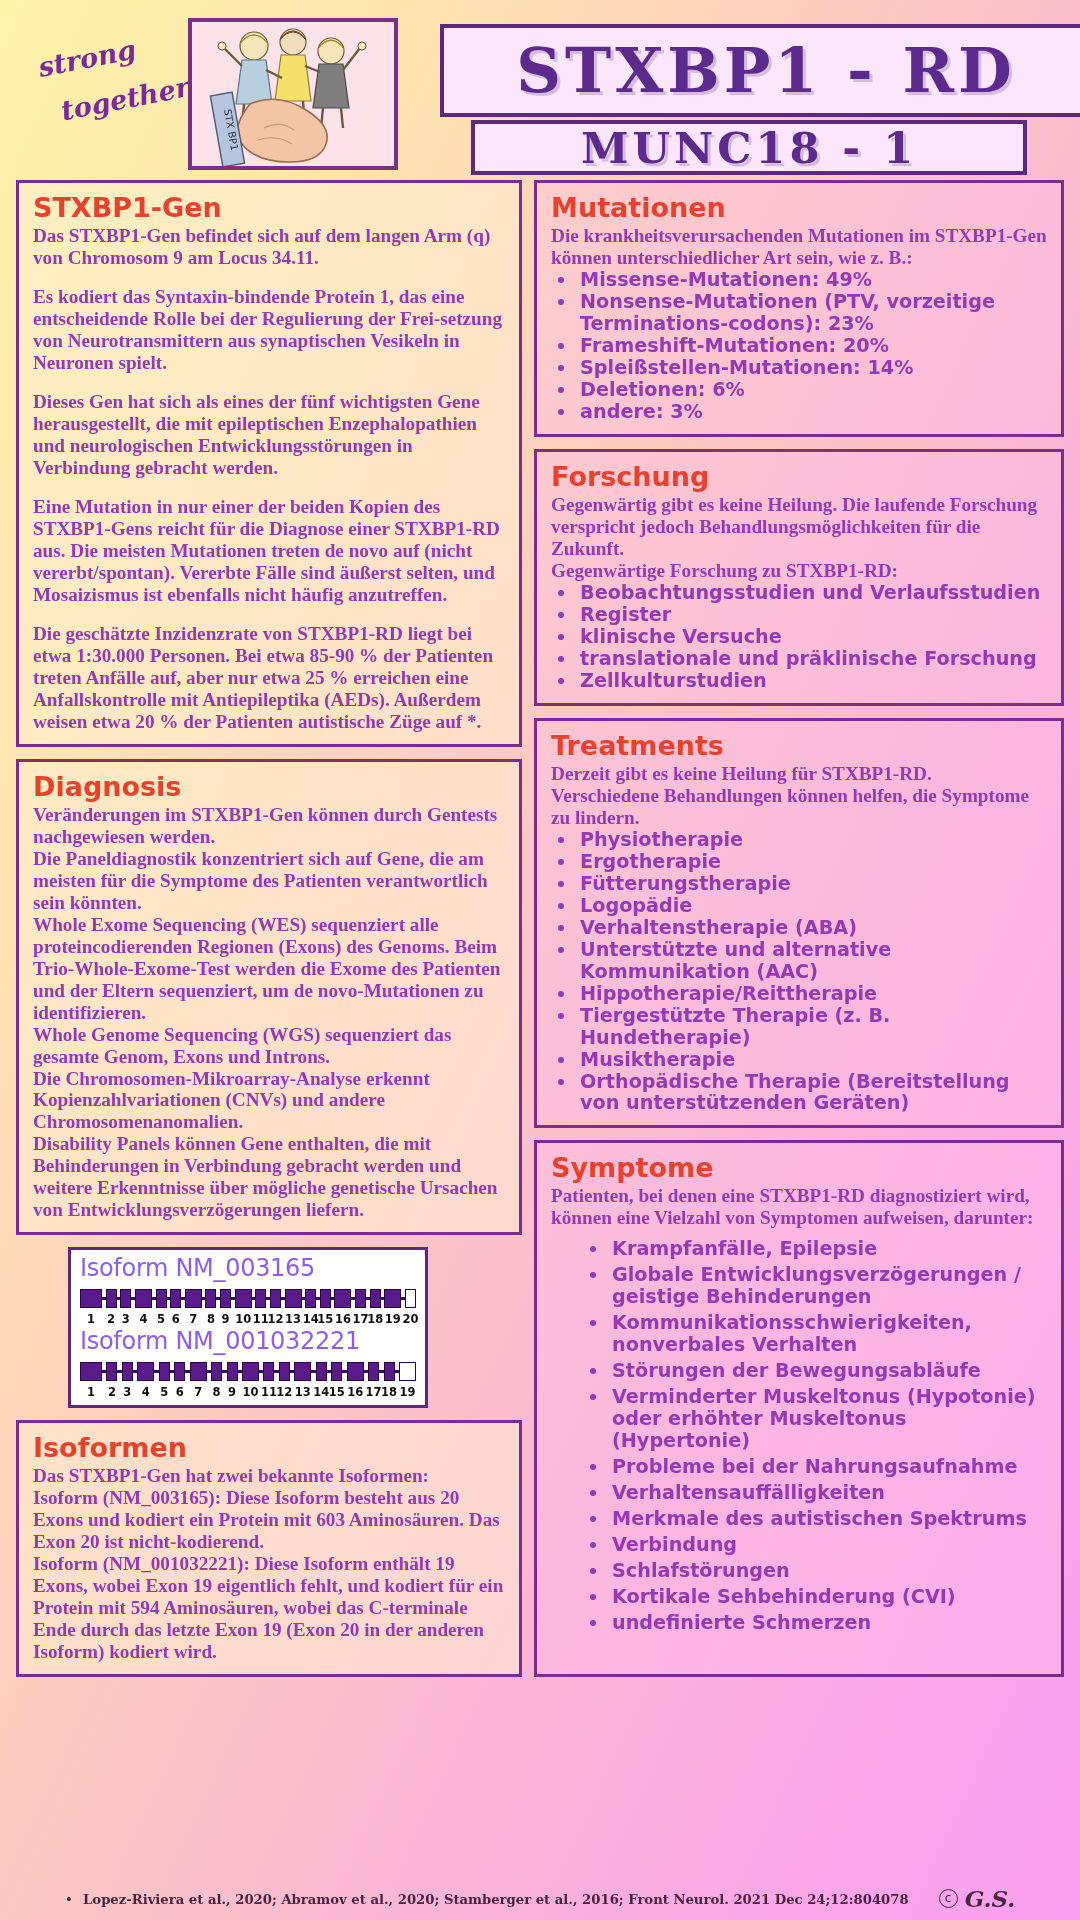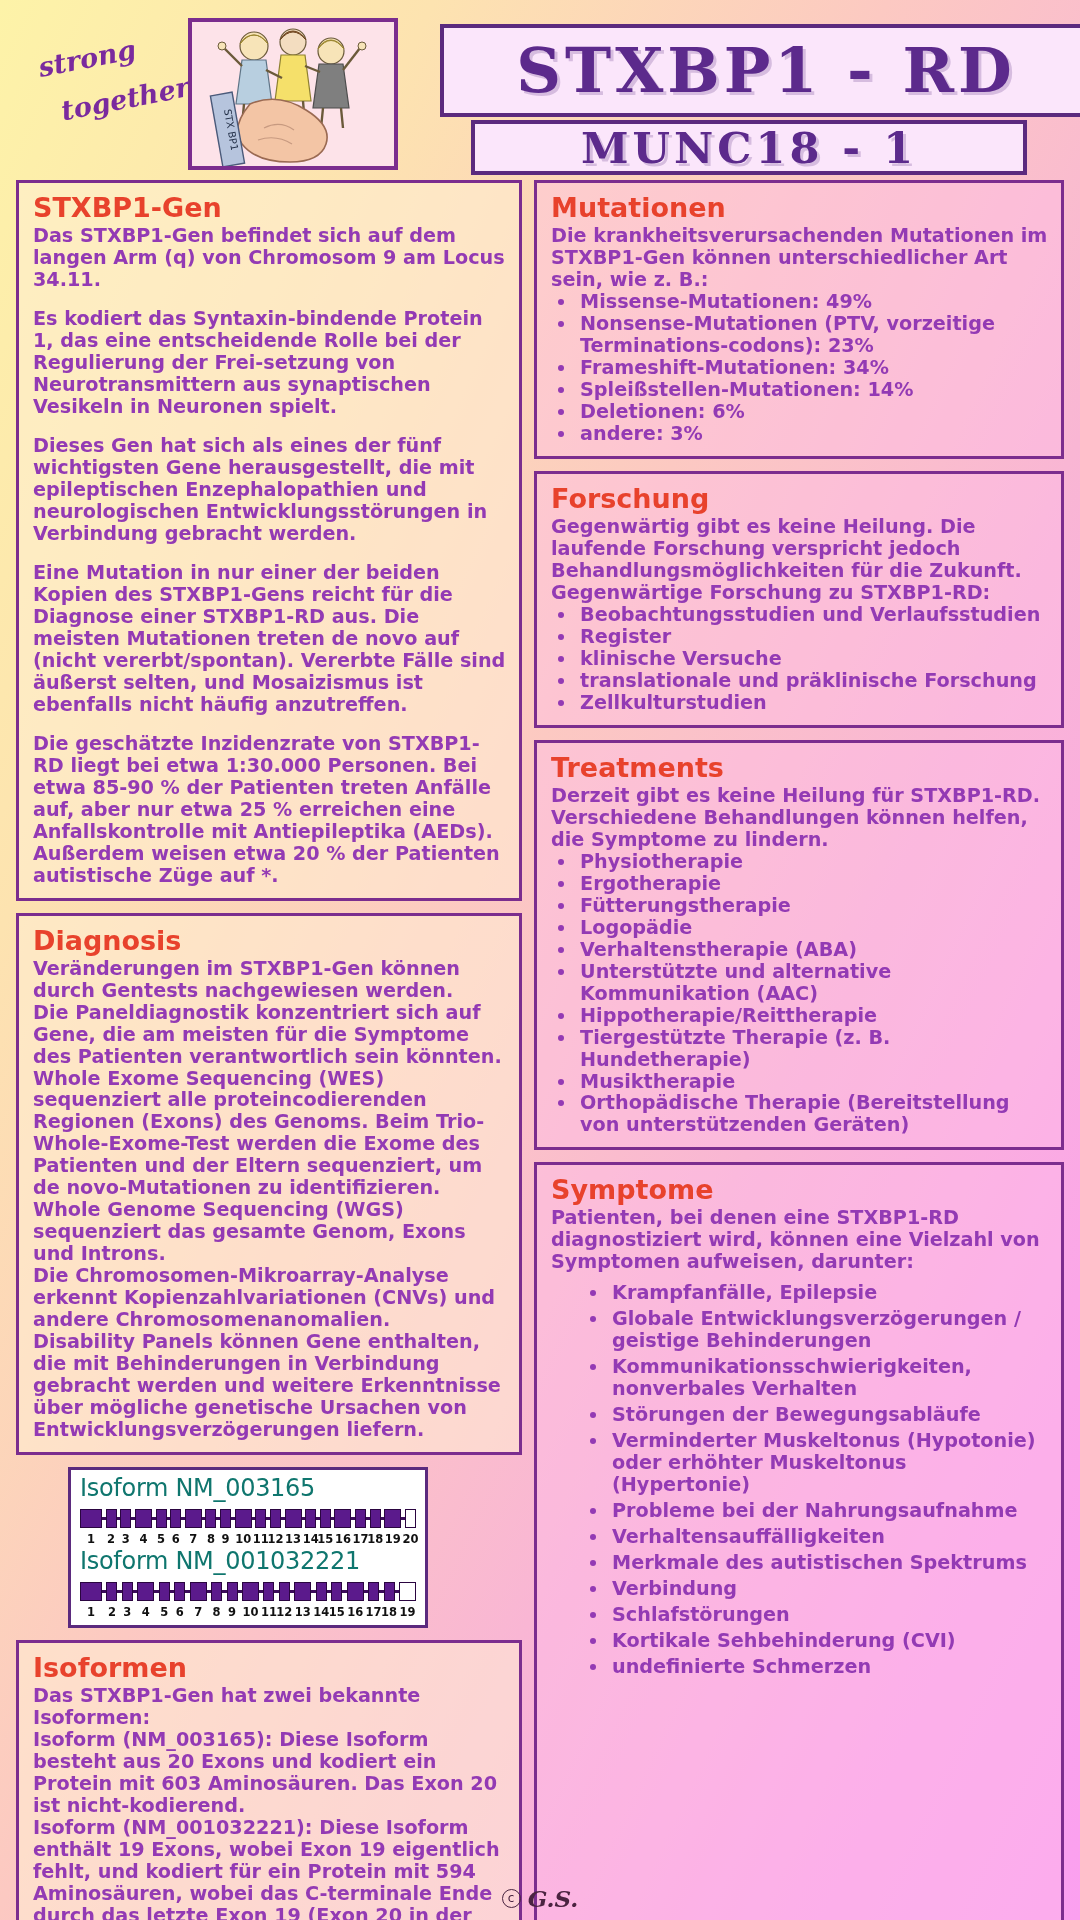--- a/index.html
+++ b/index.html
@@ -64,35 +64,35 @@
     font-weight: bold;
     margin-bottom: 2px;
     letter-spacing: 0px;
   }
   .panel p, .panel li {
     font-size: 19.2px;
     font-weight: bold;
     line-height: 1.145;
     color: #933ab4;
   }
-  .panel p { margin-bottom: 0; }
+  .panel p { margin-bottom: 0; font-family: Liberation Serif, serif; }
   .panel p.gap { margin-top: 17px; }
   .panel ul { margin: 0 0 0 26px; }
   .panel li { margin: 0; padding-left: 3px; }
   .panel ul.tight li { line-height: 1.145; }
   .panel ul.spaced { margin-top: 9px; }
   .panel ul.spaced li { margin-bottom: 4px; margin-left: 32px; }
   .iso-diagram {
     width: 360px;
     border: 3px solid #5b2a7e;
     background: #ffffff;
     padding: 5px 7px 4px 9px;
     font-family: "DejaVu Sans", "Liberation Sans", sans-serif;
   }
-  .iso-label { font-size: 24px; color: #0f766e; letter-spacing: -0.3px; line-height: 1.12; }
+  .iso-label { font-size: 24px; color: #8b5cf6; letter-spacing: -0.3px; line-height: 1.12; }
   .iso-track { position: relative; height: 26px; margin: 3px 0 1px 0; }
   .iso-line { position: absolute; top: 12px; left: 2px; right: 2px; height: 3px; background: #3b0b5a; }
   .exon { position: absolute; top: 4px; height: 19px; background: #5b1a8c; border: 1px solid #2a0540; }
   .exon.open { background: #ffffff; }
   .iso-nums { font-size: 11.5px; color: #111; font-weight: bold; position: relative; height: 16px; }
   .iso-nums span { position: absolute; top: 0; transform: translateX(-50%); }
 
   
   .footer {
     position: absolute; left: 0; right: 0; bottom: 8px;
@@ -308,21 +308,21 @@
     </div>
 
     <div class="col col-right">
 
       <div class="panel tint-b">
         <h2>Mutationen</h2>
         <p>Die krankheitsverursachenden Mutationen im STXBP1-Gen können unterschiedlicher Art sein, wie z. B.:</p>
         <ul class="tight" id="mutations-list">
             <li>Missense-Mutationen: 49%</li>
             <li>Nonsense-Mutationen (PTV, vorzeitige Terminations-codons): 23%</li>
-            <li>Frameshift-Mutationen: 34%</li>
+            <li>Frameshift-Mutationen: 20%</li>
             <li>Spleißstellen-Mutationen: 14%</li>
             <li>Deletionen: 6%</li>
             <li>andere: 3%</li>
           </ul>
       </div>
 
       <div class="panel tint-b">
         <h2>Forschung</h2>
         <p>Gegenwärtig gibt es keine Heilung. Die laufende Forschung verspricht jedoch Behandlungsmöglichkeiten für die Zukunft.</p>
         <p>Gegenwärtige Forschung zu STXBP1-RD:</p>
@@ -369,19 +369,23 @@
             <li>Schlafstörungen</li>
             <li>Kortikale Sehbehinderung (CVI)</li>
             <li>undefinierte Schmerzen</li>
           </ul>
       </div>
 
     </div>
   </div>
 
   <div class="footer">
+    <div>
+      <span class="footer-bullet">•</span>
+      <span class="footer-text">Lopez-Riviera et al., 2020; Abramov et al., 2020; Stamberger et al., 2016; Front Neurol. 2021 Dec 24;12:804078</span>
+    </div>
     <div class="copy">
       <span class="cmark">c</span>
       <span class="sig">G.S.</span>
     </div>
   </div>
 
 </div>
 
 </body></html>

